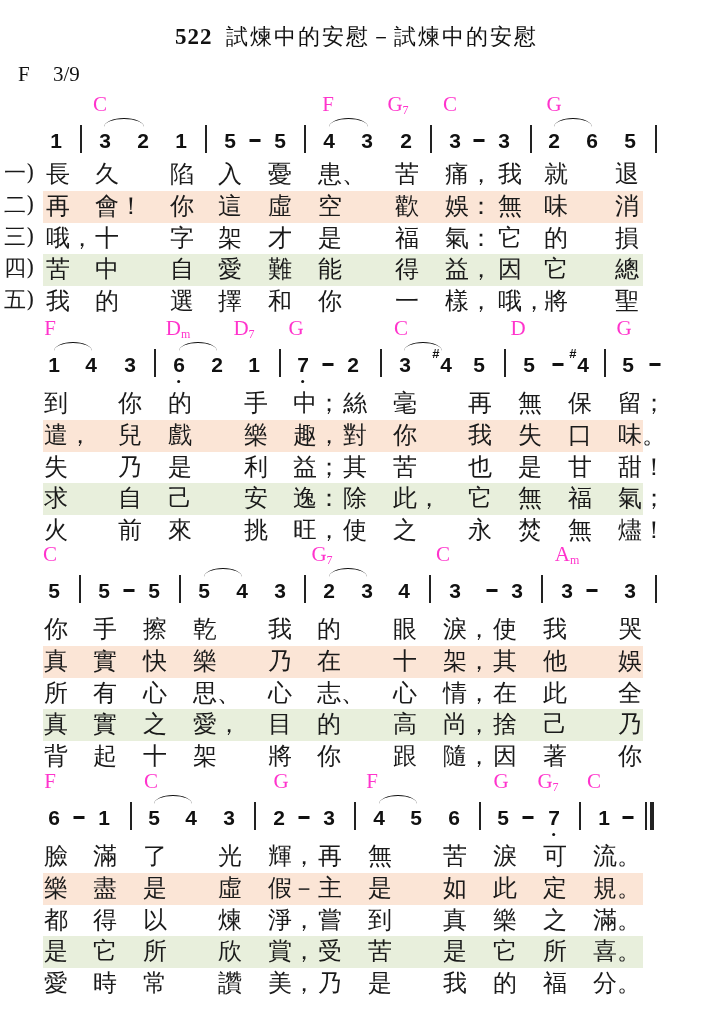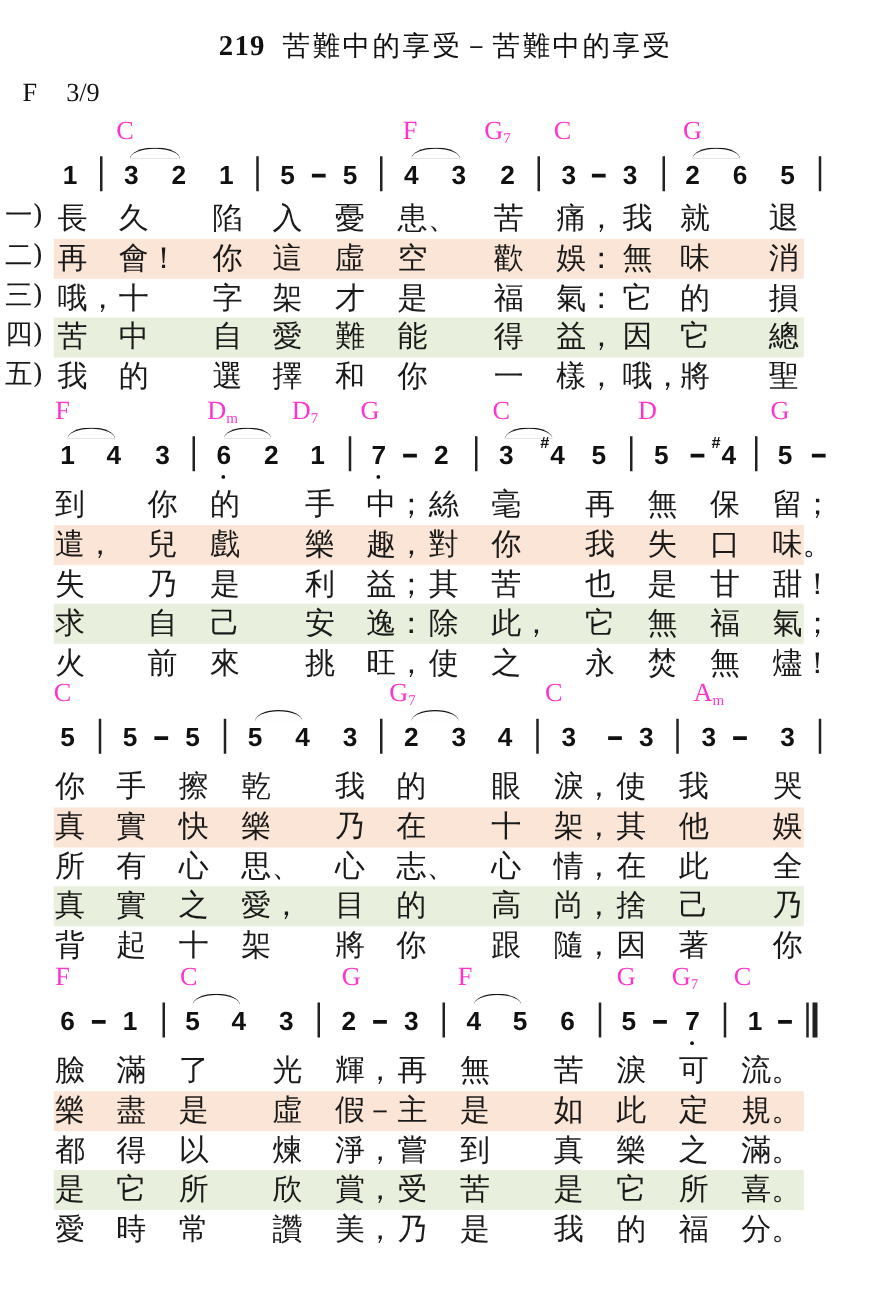--- a/index.html
+++ b/index.html
@@ -25,22 +25,22 @@
   .hl { position: absolute; left: 43px; width: 600px; height: 32px; }
   .hl.peach { background: #fbe5d6; }
   .hl.green { background: #e8efdc; }
   .lyr { position: absolute; font-family: "DejaVu Sans", sans-serif; font-size: 24px; transform: translateX(-50%); line-height: 1; color: #1a1a1a; }
   .vlabel { position: absolute; left: 4px; font-family: "DejaVu Serif", serif; font-size: 22px; line-height: 1; color: #1a1a1a; }
 </style>
 </head>
 <body>
 
 <div id="title" class="abs">
-  <span>219</span>&nbsp;
-  <span class="cn">苦難中的享受－苦難中的享受</span>
+  <span>522</span>&nbsp;
+  <span class="cn">試煉中的安慰－試煉中的安慰</span>
 </div>
 <div id="meta" class="abs">
   <span>F</span>
   <span>3/9</span>
 </div>
 
 <div id="score">
     <div class="system" style="top: 92px;">
       <div class="hl peach" style="top: 98.8px;"></div>
       <div class="hl green" style="top: 162.4px;"></div>

